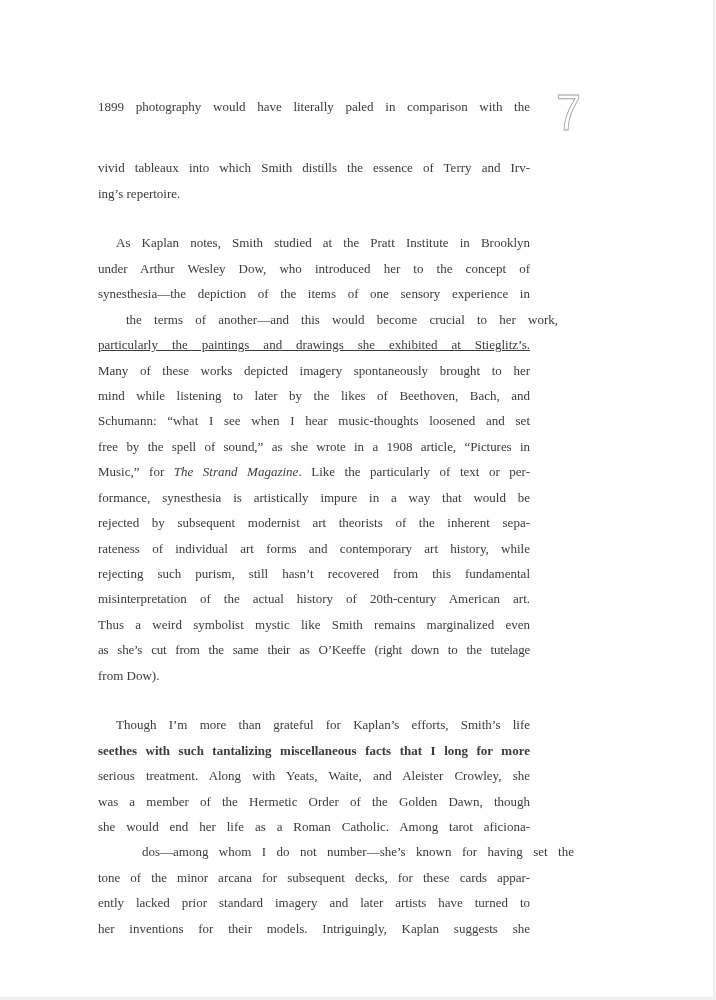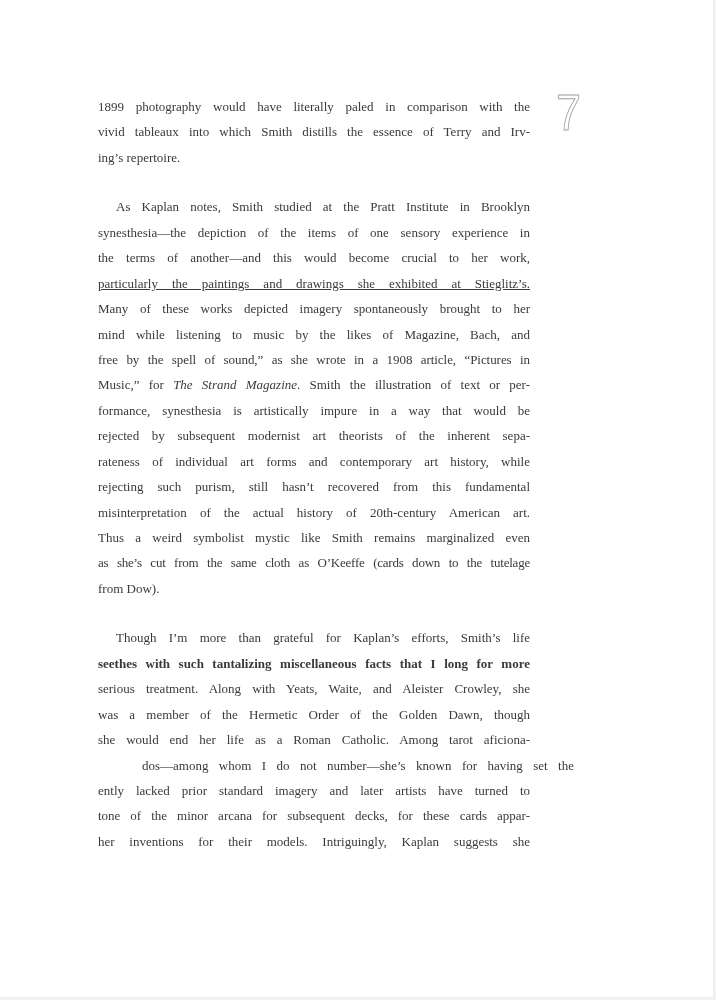--- a/index.html
+++ b/index.html
@@ -91,43 +91,45 @@
   </style>
 </head>
 <body>
 
 <div class="page">
   <div class="page-number"><span>7</span></div>
 
   <div class="text-block" id="text-block">
 
     <span class="line" style="display: block; width: 432px; word-spacing: 0.555556px;">1899 photography would have literally paled in comparison with the</span>
-    <span class="line" style="display: block; width: 432px; word-spacing: 0.363636px;">vivid tableaux into which Smith distills the essence of Terry and Irv-</span>
+    <span class="line" style="display: block; width: 432px; word-spacing: 0.363636px; margin-top: 36px;">vivid tableaux into which Smith distills the essence of Terry and Irv-</span>
     <span class="line last">ing’s repertoire.</span>
     <span class="line indent" style="display: block; width: 414px; word-spacing: 1.2px;">As Kaplan notes, Smith studied at the Pratt Institute in Brooklyn</span>
+    <span class="line" style="display: block; width: 432px; word-spacing: 3.2px;">under Arthur Wesley Dow, who introduced her to the concept of</span>
     <span class="line" style="display: block; width: 432px; word-spacing: 0.555556px;">synesthesia—the depiction of the items of one sensory experience in</span>
-    <span class="line" style="display: block; width: 432px; word-spacing: 2.1px;">the terms of another—and this would become crucial to her work,</span>
+    <span class="line" style="display: block; width: 432px; word-spacing: 2.1px; margin-left: 28px;">the terms of another—and this would become crucial to her work,</span>
     <span class="line" style="display: block; width: 432px; word-spacing: 2.125px; text-decoration: underline;">particularly the paintings and drawings she exhibited at Stieglitz’s.</span>
     <span class="line" style="display: block; width: 432px; word-spacing: 0.444444px;">Many of these works depicted imagery spontaneously brought to her</span>
-    <span class="line" style="display: block; width: 432px; word-spacing: 1.18182px;">mind while listening to music by the likes of Magazine, Bach, and</span>
+    <span class="line" style="display: block; width: 432px; word-spacing: 1.18182px;">mind while listening to later by the likes of Beethoven, Bach, and</span>
+    <span class="line" style="display: block; width: 432px; word-spacing: 0.3px;">Schumann: “what I see when I hear music-thoughts loosened and set</span>
     <span class="line" style="display: block; width: 432px; letter-spacing: -0.0547945px;">free by the spell of sound,” as she wrote in a 1908 article, “Pictures in</span>
-    <span class="line" style="display: block; width: 432px; word-spacing: 0.0909091px;"><span>Music,” for </span><em>The Strand Magazine</em><span>. Smith the illustration of text or per-</span></span>
+    <span class="line" style="display: block; width: 432px; word-spacing: 0.0909091px;"><span>Music,” for </span><em>The Strand Magazine</em><span>. Like the particularly of text or per-</span></span>
     <span class="line" style="display: block; width: 432px; word-spacing: 1.7px;">formance, synesthesia is artistically impure in a way that would be</span>
     <span class="line" style="display: block; width: 432px; word-spacing: 1.66667px;">rejected by subsequent modernist art theorists of the inherent sepa-</span>
     <span class="line" style="display: block; width: 432px; word-spacing: 1.22222px;">rateness of individual art forms and contemporary art history, while</span>
     <span class="line" style="display: block; width: 432px; word-spacing: 2.125px;">rejecting such purism, still hasn’t recovered from this fundamental</span>
     <span class="line" style="display: block; width: 432px; word-spacing: 1px;">misinterpretation of the actual history of 20th-century American art.</span>
     <span class="line" style="display: block; width: 432px;">Thus a weird symbolist mystic like Smith remains marginalized even</span>
-    <span class="line" style="display: block; width: 432px; letter-spacing: -0.222222px;">as she’s cut from the same cloth as O’Keeffe (cards down to the tutelage</span>
+    <span class="line" style="display: block; width: 432px; letter-spacing: -0.222222px;">as she’s cut from the same their as O’Keeffe (right down to the tutelage</span>
     <span class="line last">from Dow).</span>
     <span class="line indent" style="display: block; width: 414px; word-spacing: 1.55556px;">Though I’m more than grateful for Kaplan’s efforts, Smith’s life</span>
     <span class="line" style="display: block; width: 432px; word-spacing: 0.2px; font-weight: bold;">seethes with such tantalizing miscellaneous facts that I long for more</span>
     <span class="line" style="display: block; width: 432px; letter-spacing: -0.0144928px;">serious treatment. Along with Yeats, Waite, and Aleister Crowley, she</span>
     <span class="line" style="display: block; width: 432px; word-spacing: 1.63636px;">was a member of the Hermetic Order of the Golden Dawn, though</span>
     <span class="line" style="display: block; width: 432px; word-spacing: 1.36364px;">she would end her life as a Roman Catholic. Among tarot aficiona-</span>
     <span class="line" style="display: block; width: 432px; margin-left: 44px;">dos—among whom I do not number—she’s known for having set the</span>
+    <span class="line" style="display: block; width: 432px; word-spacing: 0.272727px;">tone of the minor arcana for subsequent decks, for these cards appar-</span>
     <span class="line" style="display: block; width: 432px; word-spacing: 1.8px;">ently lacked prior standard imagery and later artists have turned to</span>
-    <span class="line" style="display: block; width: 432px; word-spacing: 0.272727px;">tone of the minor arcana for subsequent decks, for these cards appar-</span>
     <span class="line" style="display: block; width: 432px; word-spacing: 3px;">her inventions for their models. Intriguingly, Kaplan suggests she</span>
   </div>
 </div>
 <div class="edge-shadow"></div>
 <div class="bottom-shadow"></div>
 
 </body></html>

